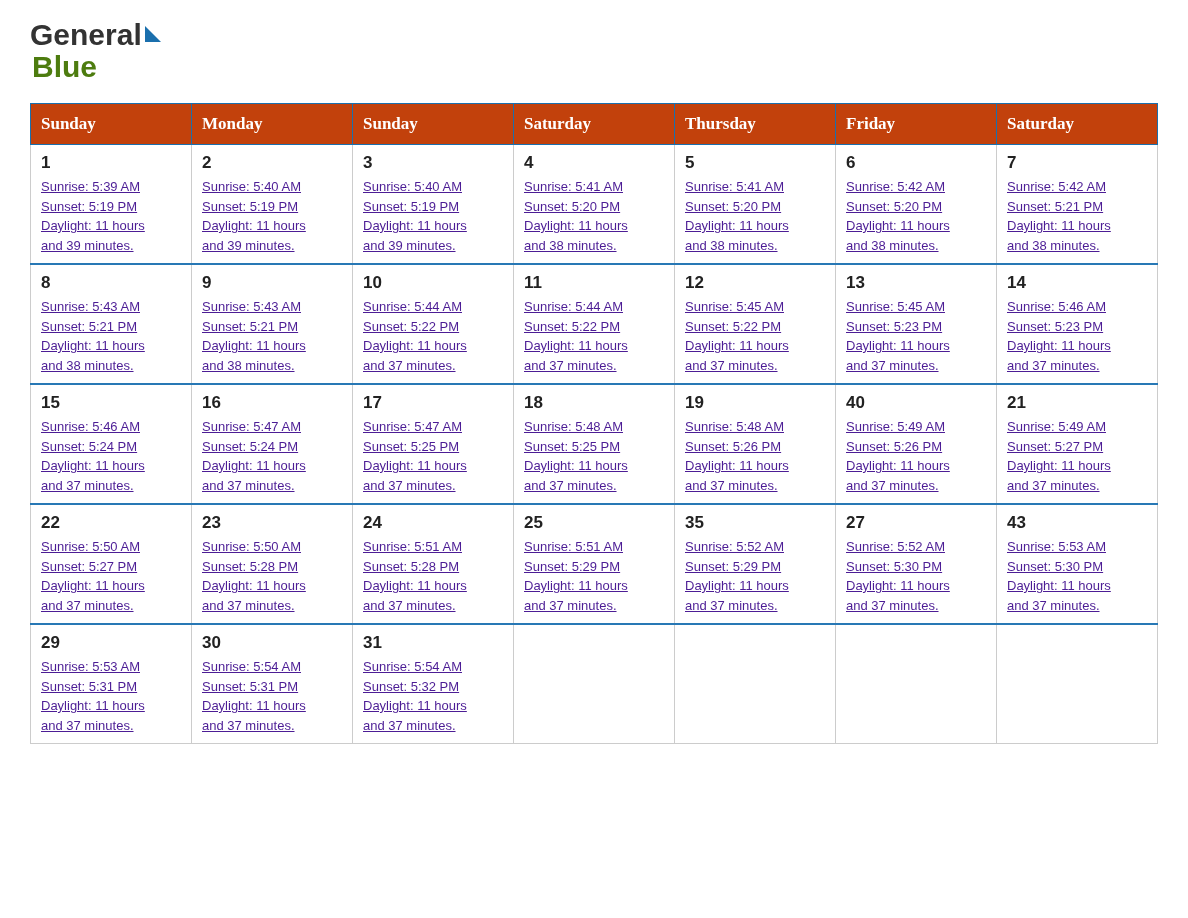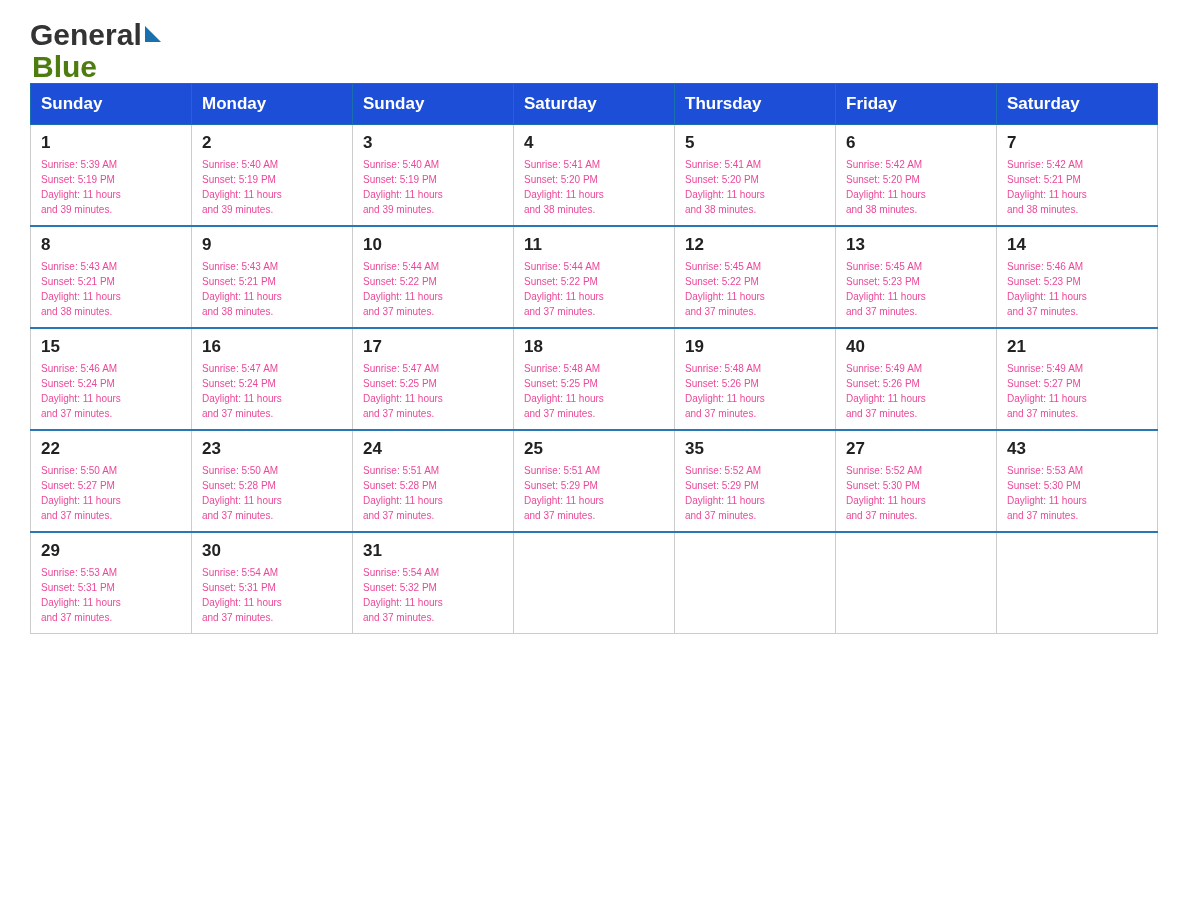--- a/index.html
+++ b/index.html
@@ -7,20 +7,21 @@
       font-family: Arial, sans-serif;
       background: #fff;
       width: 1188px;
       min-height: 918px;
       padding: 20px 30px;
     }
     .header-area {
       display: flex;
       justify-content: space-between;
       align-items: flex-start;
+      margin-bottom: 20px;
     }
     .logo-area {
       display: flex;
       align-items: center;
     }
     .title-area {
       text-align: right;
     }
     .month-title {
       font-size: 52px;
@@ -32,45 +33,47 @@
       font-size: 22px;
       color: #444;
       margin-top: 4px;
     }
     .calendar-table {
       width: 100%;
       border-collapse: collapse;
       border: 1px solid #aaa;
     }
     .calendar-table th {
-      background-color: #1d4ed8;
+      background-color: #c2410c;
       color: #fff;
       font-size: 17px;
       font-weight: bold;
       padding: 10px 10px;
       text-align: left;
       border: 1px solid #1a6fad;
+      font-family: Liberation Serif, serif;
     }
     .calendar-table td {
       vertical-align: top;
       padding: 8px 10px;
       border: 1px solid #ccc;
       width: calc(100% / 7);
       min-height: 100px;
     }
     .day-number {
       font-size: 17px;
       font-weight: bold;
       color: #222;
       margin-bottom: 4px;
     }
     .day-info {
-      font-size: 10px;
-      color: #ec4899;
+      font-size: 13px;
+      color: #4c1d95;
       line-height: 1.5;
+      text-decoration: underline;
     }
     .empty-cell {
       background: #fff;
     }
     tr:not(:last-child) td {
       border-bottom: 2px solid #2878b5;
     }
     
     thead tr th {
       border-bottom: 1px solid #1a6fad;

